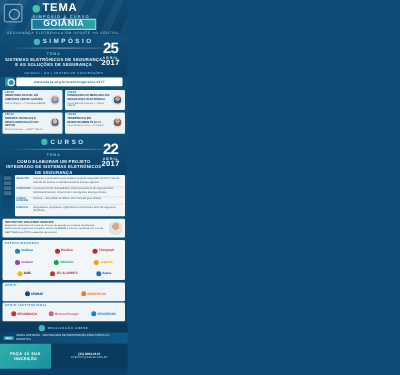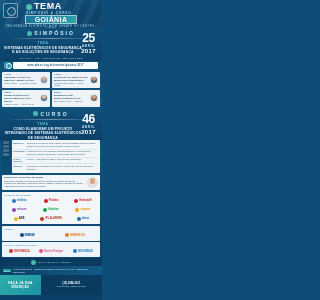--- a/index.html
+++ b/index.html
@@ -189,21 +189,21 @@
     </div>
   </div>
 
   <div class="sect">
     <div class="sect-head">
       <div class="sect-dot"></div>
       <div class="sect-title">CURSO</div>
     </div>
     <div class="sect-rule"></div>
     <div class="datebox">
-      <div class="d-num">46</div>
+      <div class="d-num">22</div>
       <div class="d-mon">ABRIL</div>
       <div class="d-yr">2017</div>
     </div>
     <div class="themeblk">
       <div class="theme-lbl">TEMA</div>
       <div class="theme-txt">COMO ELABORAR UM PROJETO INTEGRADO DE SISTEMAS ELETRÔNICOS DE SEGURANÇA</div>
     </div>
   </div>
 
   <div class="agenda">

